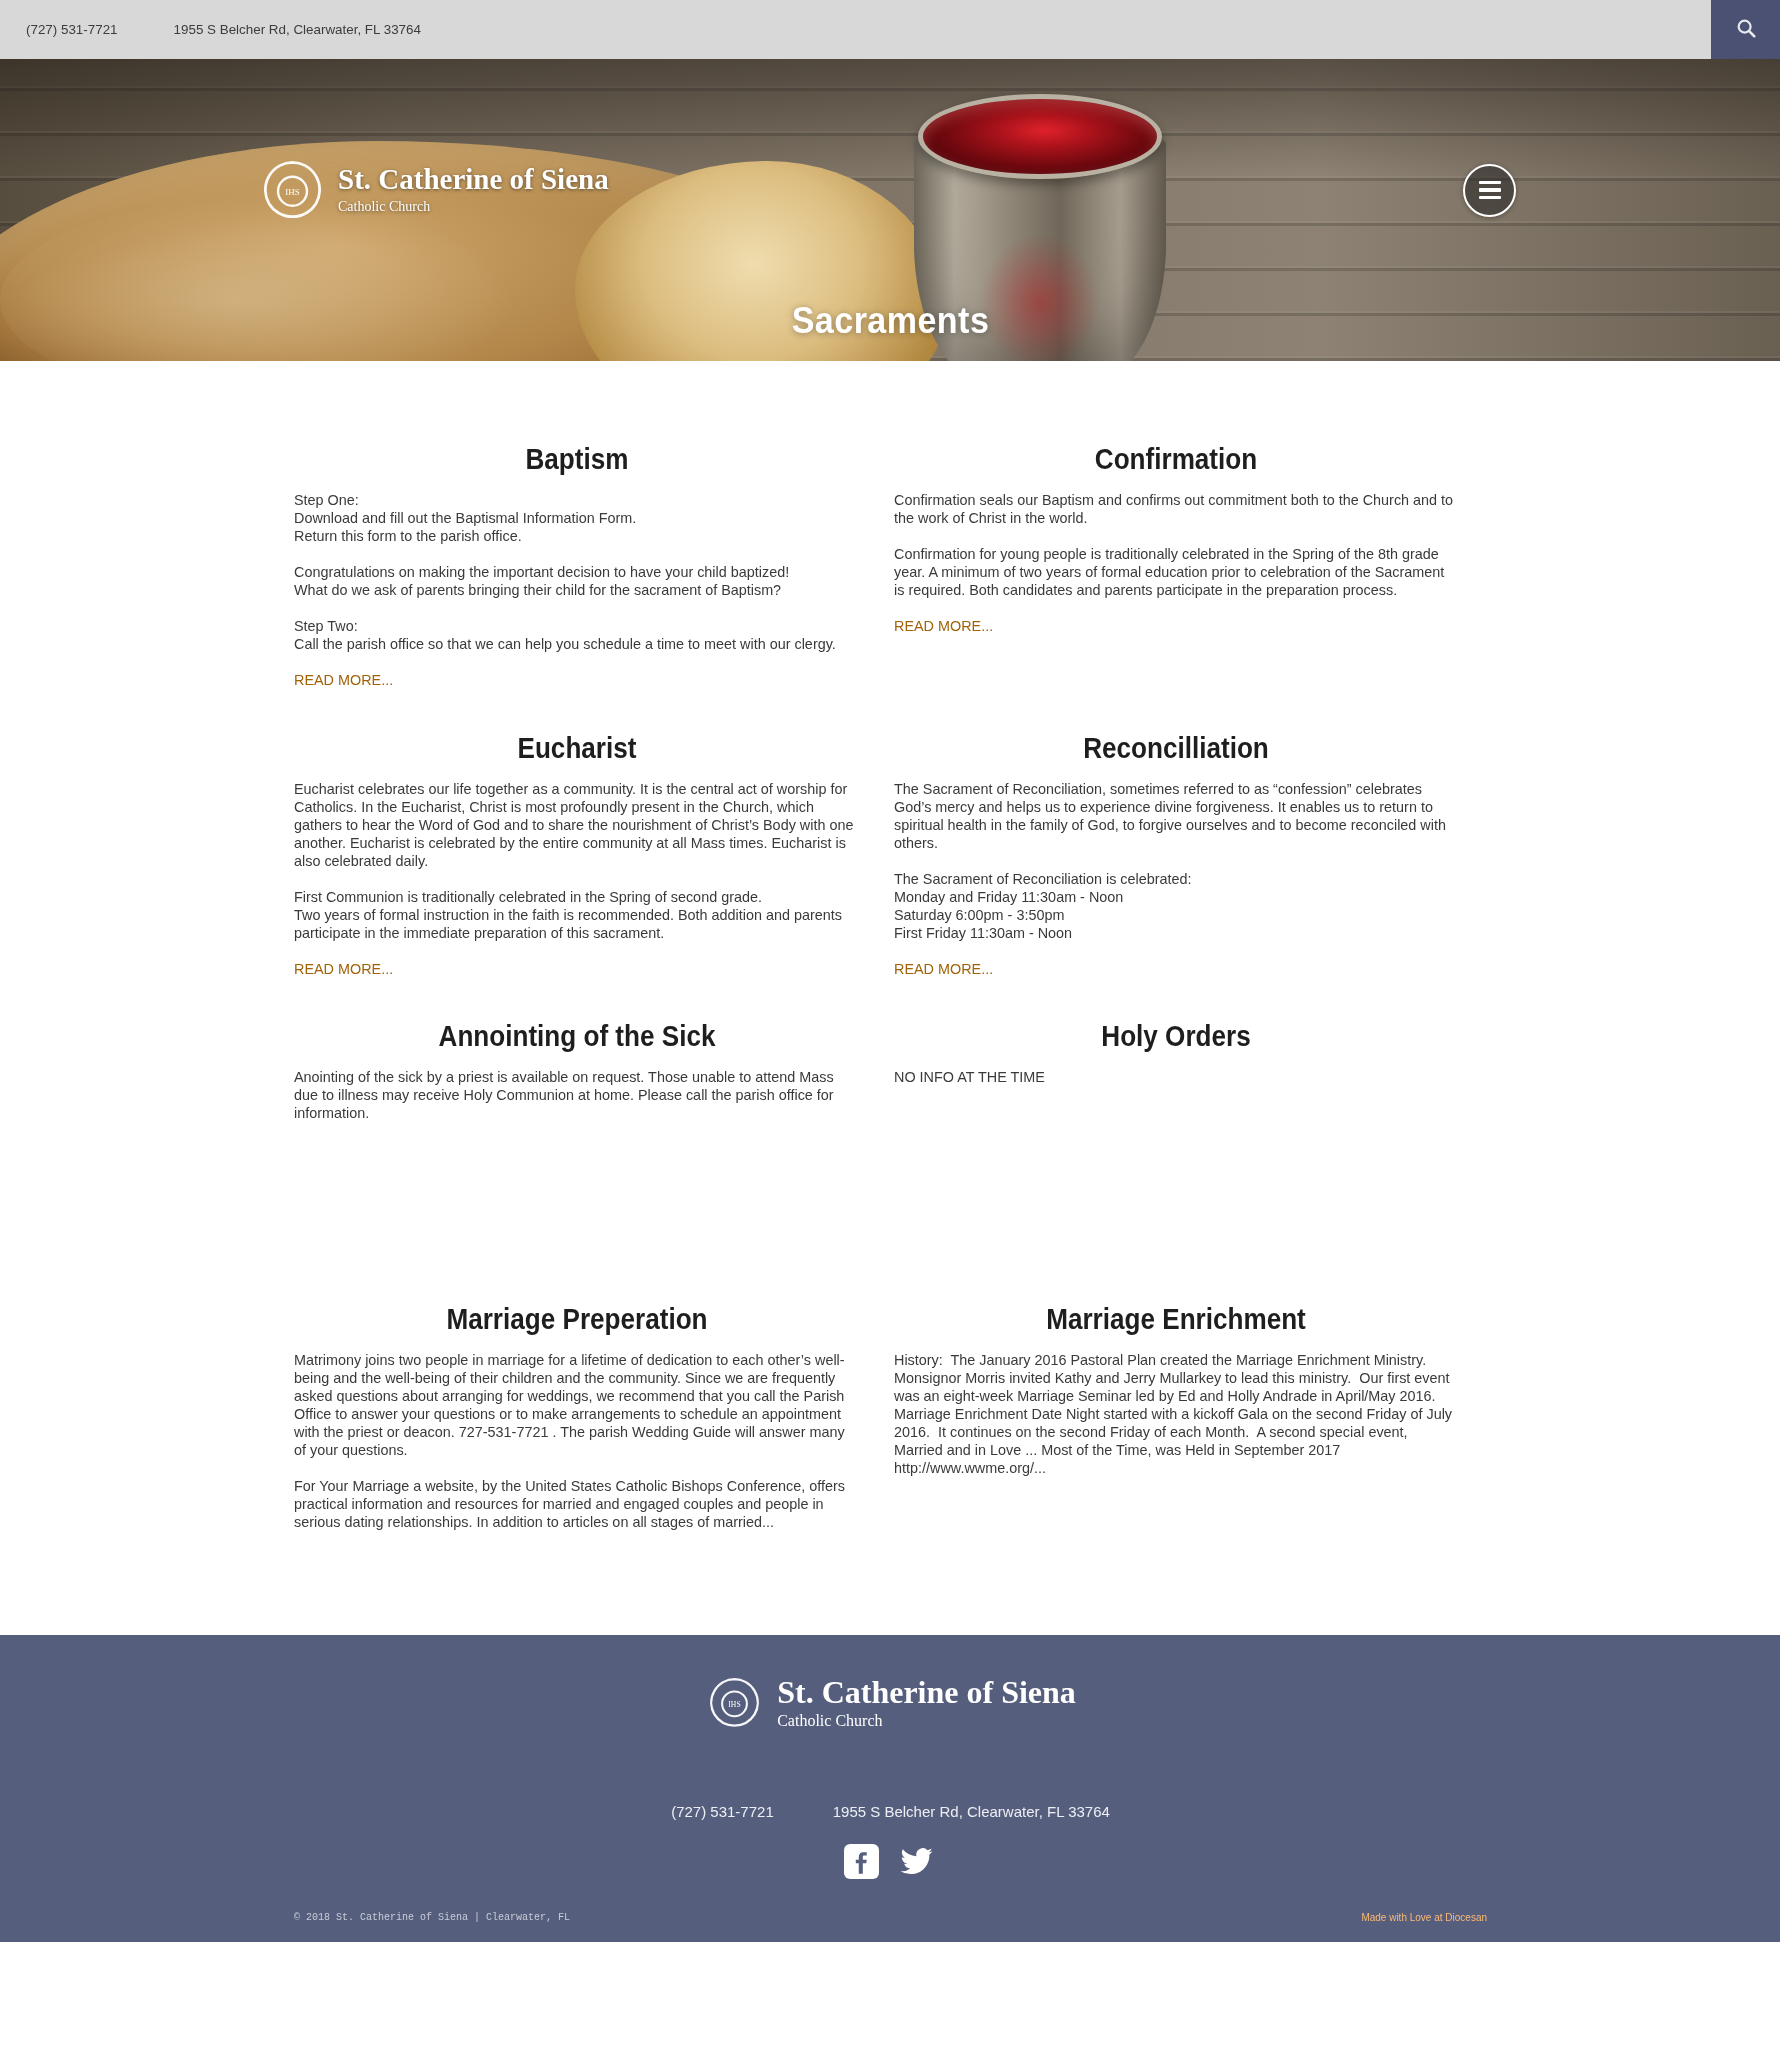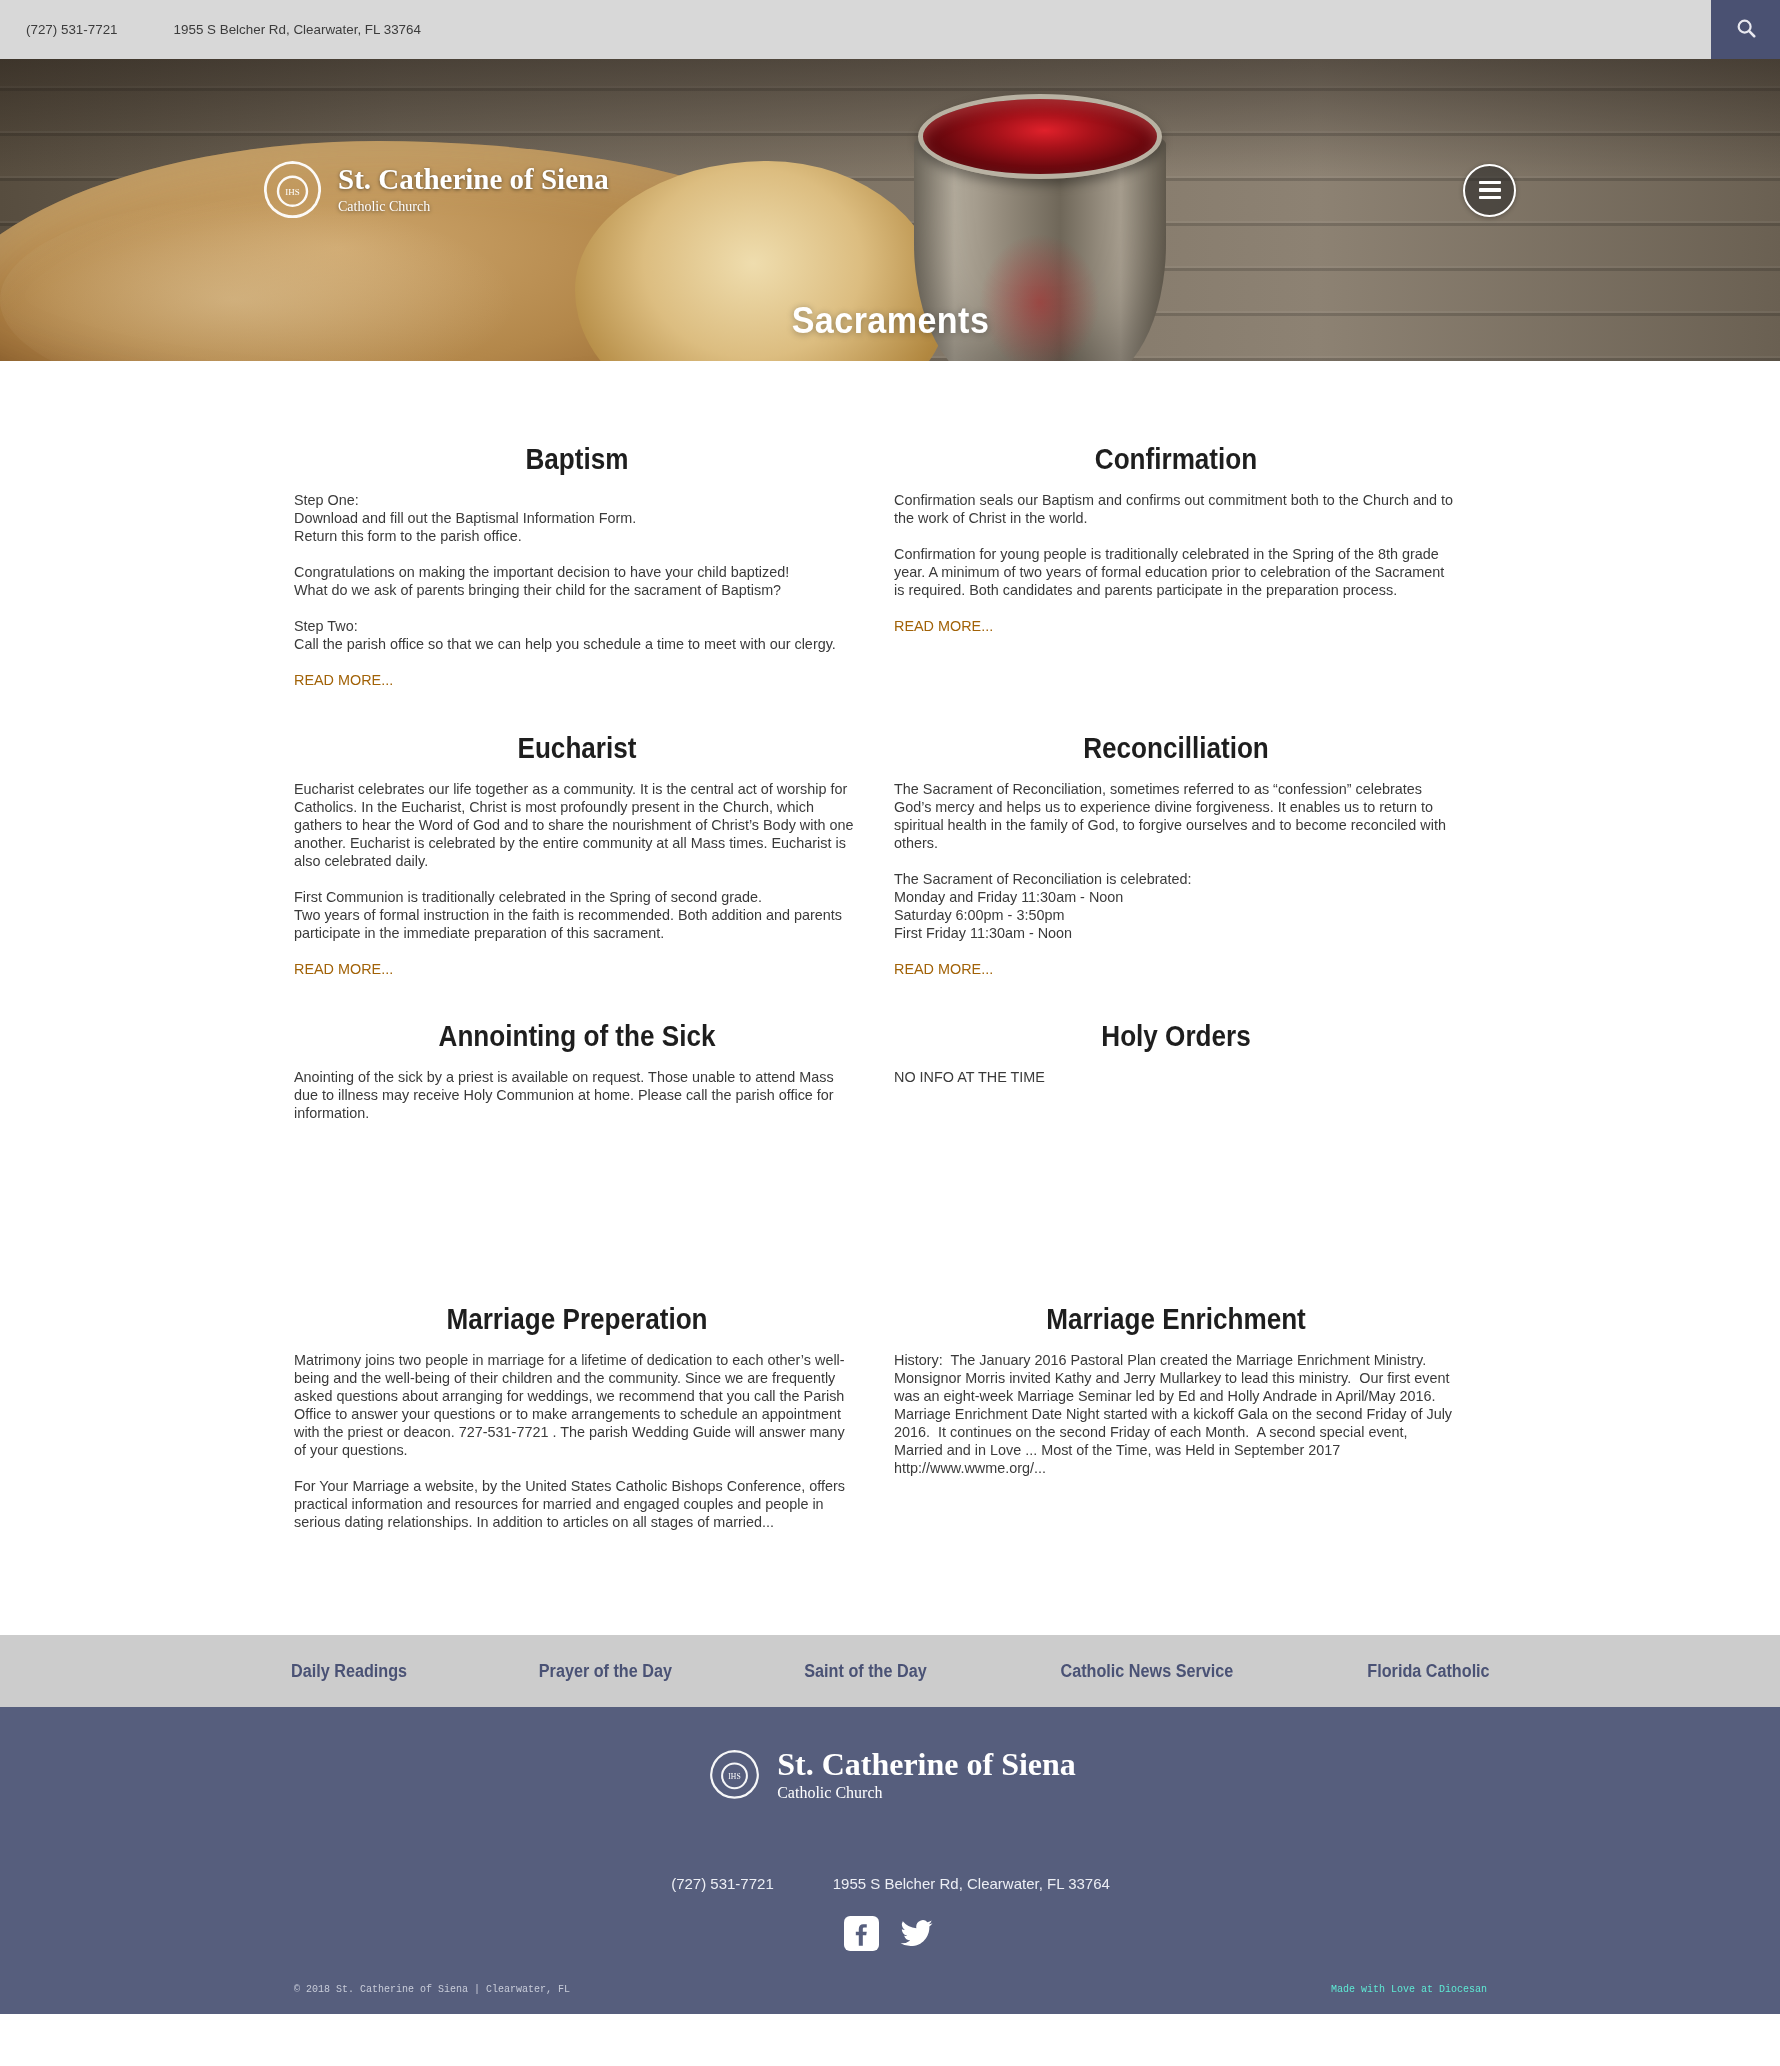--- a/index.html
+++ b/index.html
@@ -72,21 +72,21 @@
   .footer { background: #565e7d; padding-top: 37px; }
   .footer-logo { display: flex; justify-content: center; align-items: center; gap: 13px; color: #fff; }
   .footer-logo svg { width: 59px; height: 59px; }
   .flogo-name { font-family: "Liberation Serif", "DejaVu Serif", serif; font-size: 32px; font-weight: bold; line-height: 1; }
   .flogo-sub { font-family: "Liberation Serif", "DejaVu Serif", serif; font-size: 16px; margin-top: 3.7px; }
   .footer-contact { margin-top: 69px; display: flex; justify-content: center; gap: 59px; color: #edeff5; font-size: 15px; }
   .footer-social { margin-top: 24px; display: flex; justify-content: center; align-items: center; gap: 16.7px; }
   .social-btn { background: none; border: none; padding: 0; cursor: pointer; display: flex; }
   .footer-bottom { margin: 30px auto 0; width: 1193px; display: flex; justify-content: space-between; align-items: center;
     font-family: "Liberation Mono", "DejaVu Sans Mono", monospace; font-size: 10px; color: #c9cdda; padding-bottom: 18.6px; }
-  .credit-link { color: #5eead4; text-decoration: none; font-family: Liberation Mono, monospace; font-size: inherit; }
+  .credit-link { color: #fdba74; text-decoration: none; font-family: Liberation Sans, sans-serif; font-size: inherit; }
 </style>
 </head>
 <body>
 
 <div class="page">
 
   <div class="topbar">
     <span class="topbar-phone">(727) 531-7721</span>
     <span class="topbar-address">1955 S Belcher Rd, Clearwater, FL 33764</span>
     <button class="search-btn">
@@ -211,27 +211,20 @@
       <div class="section-body">
             <div class="para">
               <div class="line">History:  The January 2016 Pastoral Plan created the Marriage Enrichment Ministry. Monsignor Morris invited Kathy and Jerry Mullarkey to lead this ministry.  Our first event was an eight-week Marriage Seminar led by Ed and Holly Andrade in April/May 2016.  Marriage Enrichment Date Night started with a kickoff Gala on the second Friday of July 2016.  It continues on the second Friday of each Month.  A second special event, Married and in Love ... Most of the Time, was Held in September 2017</div>
               <div class="line">http://www.wwme.org/...</div>
             </div>
           </div>
     </section>
       </div>
   </div>
 
-  <nav class="footer-nav">
-      <a href="#" class="fnav-link">Daily Readings</a>
-      <a href="#" class="fnav-link">Prayer of the Day</a>
-      <a href="#" class="fnav-link">Saint of the Day</a>
-      <a href="#" class="fnav-link">Catholic News Service</a>
-      <a href="#" class="fnav-link">Florida Catholic</a>
-    </nav>
 
   <footer class="footer">
     <div class="footer-logo">
       <span>
         <svg viewBox="0 0 100 100">
           <path d="M50 12 A40 40 0 0 1 84 72 A40 40 0 0 1 16 72 A40 40 0 0 1 50 12 Z" fill="none" stroke="#ffffff" stroke-width="4" opacity=".95"></path>
           <circle cx="50" cy="54" r="21" fill="none" stroke="#ffffff" stroke-width="3.5" opacity=".95"></circle>
           <text x="50" y="59" text-anchor="middle" font-size="13" fill="#ffffff" font-family="Liberation Serif, serif">IHS</text>
         </svg>
       </span>

